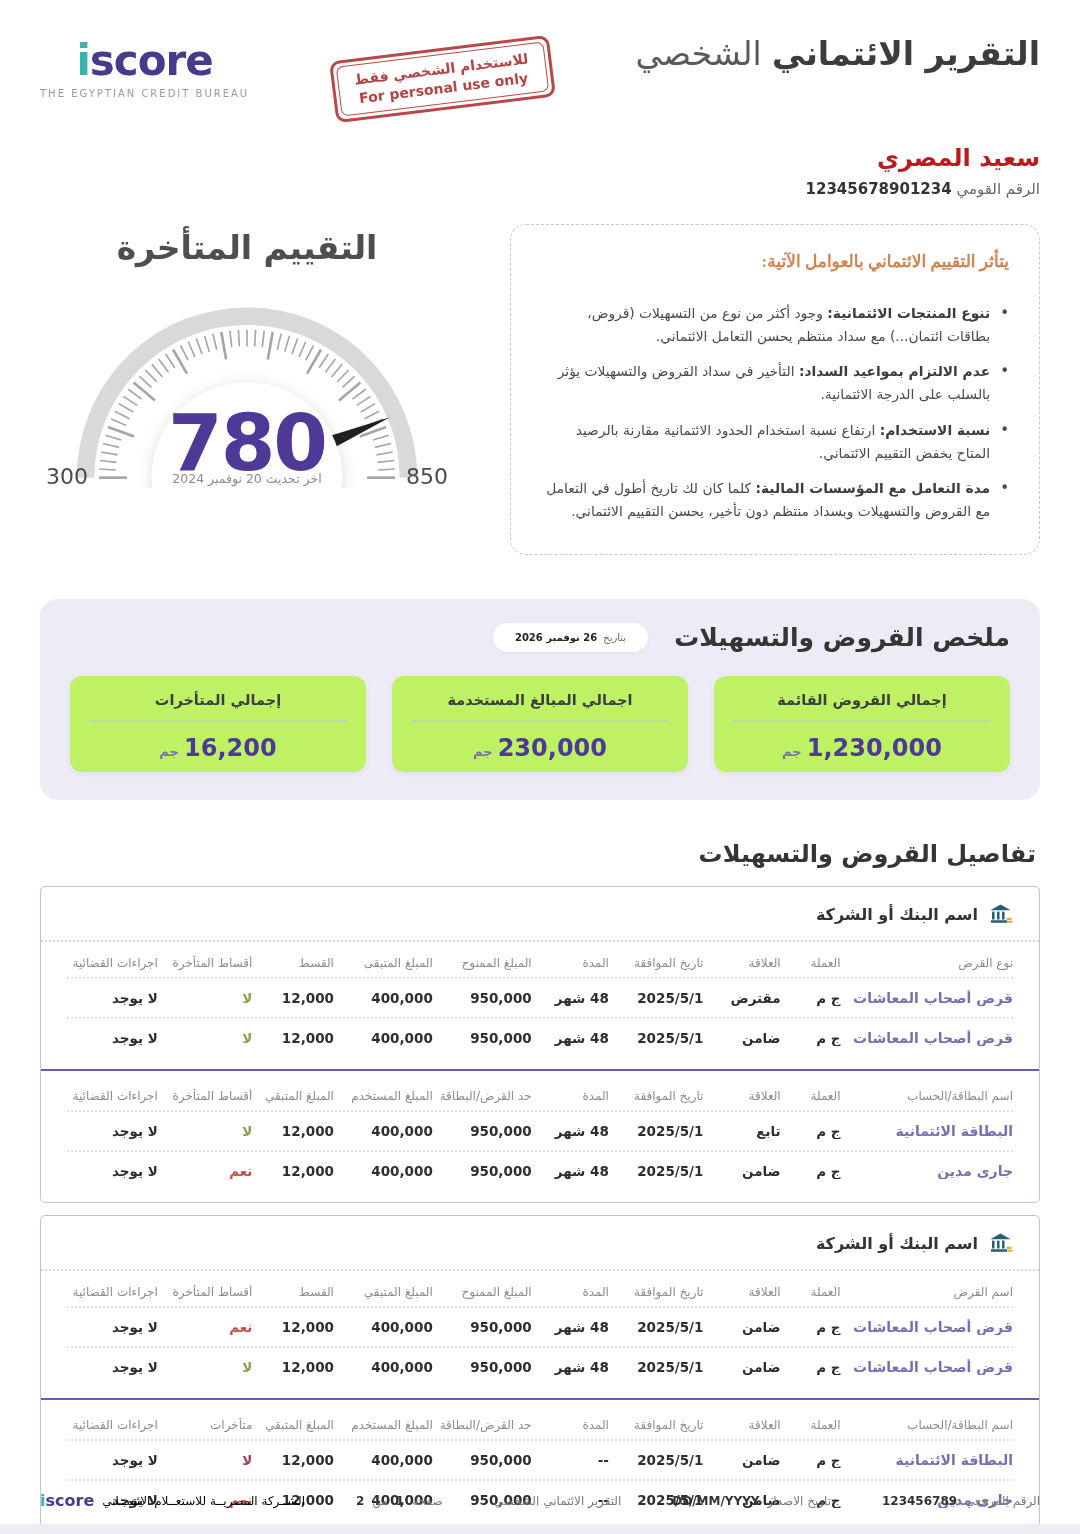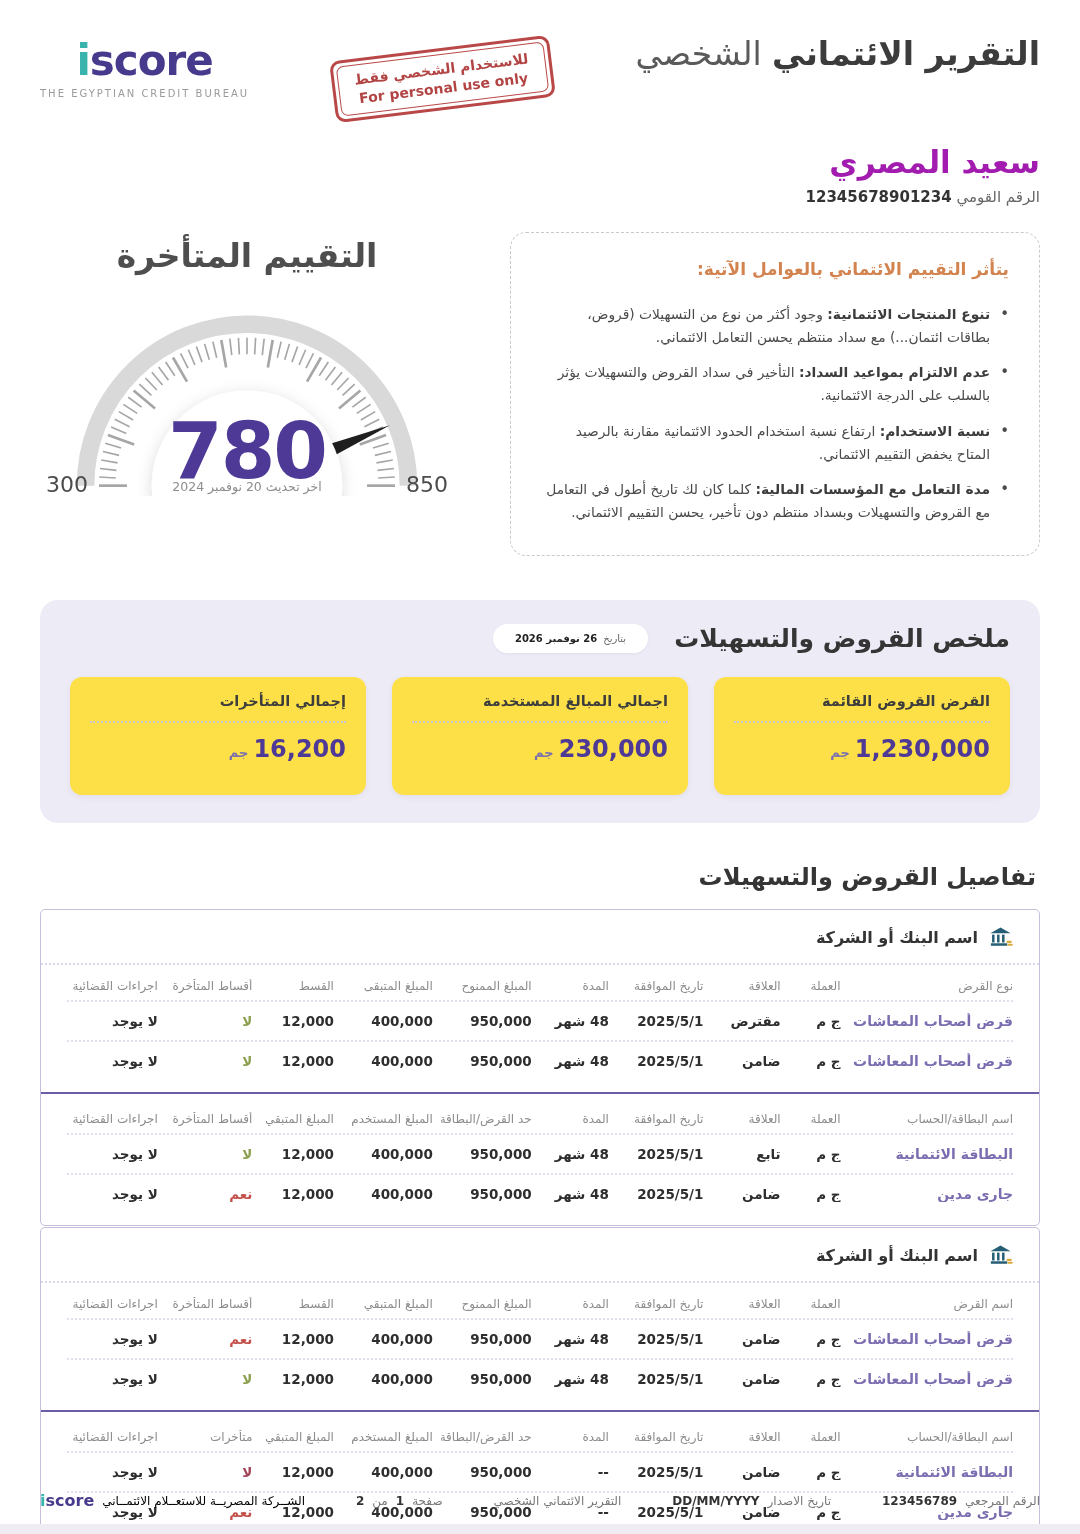--- a/index.html
+++ b/index.html
@@ -16,58 +16,58 @@
     padding:3px; margin-top:14px; opacity:.9; }
   .stamp-inner { border:1.5px solid #b23434; border-radius:7px; padding:5px 16px; text-align:center; }
   .stamp-inner div { color:#ab3030; font-weight:700; font-size:14px; line-height:1.35; }
   .logo { text-align:center; margin-top:6px; }
   .logo .word { font-size:42px; font-weight:800; color:#463a8c; letter-spacing:-1px; line-height:1; }
   .logo .word .i { color:#38b4ac; }
   .logo .tag { font-size:10px; letter-spacing:2px; color:#9a9a9a; margin-top:6px; }
 
   
   .person { margin-top:34px; text-align:right; }
-  .pname { font-size:31px; font-weight:700; color:#a21caf; }
+  .pname { font-size:24px; font-weight:700; color:#b91c1c; }
   .pid { margin-top:8px; font-size:15px; color:#666; }
   .pid b { color:#333; font-weight:700; letter-spacing:1px; }
 
   
   .score-row { display:flex; margin-top:26px; gap:56px; }
   .factors-box { width:540px; border:1.6px dashed #c9c9c9; border-radius:16px; padding:26px 30px 18px; }
-  .factors-title { color:#d2834f; font-weight:700; font-size:17px; margin-bottom:24px; }
+  .factors-title { color:#d2834f; font-weight:700; font-size:17px; margin-bottom:30px;font-family:Liberation Serif, serif; }
   .factor { display:flex; gap:10px; margin-bottom:13px; font-size:13.8px; line-height:1.65; color:#4a4a4a; }
   .factor .bullet { color:#4a4a4a; font-size:15px; line-height:1.5; }
   .factor b { color:#3c3c3c; font-weight:700; }
   .gauge-col { width:414px; text-align:center; }
   .gauge-title { font-size:33px; font-weight:700; color:#4e4e4e; margin:4px 0 14px; }
   .gauge-wrap { position:relative; }
   .gauge-wrap svg { width:414px; height:207px; display:block; }
   .score-text { font-size:76px; font-weight:700; fill:#4e3a96; letter-spacing:-2px; }
   .gauge-foot { display:flex; justify-content:space-between; align-items:flex-end; margin-top:-24px; padding:0 6px; }
   .gauge-foot .limit { font-size:22px; color:#4b4b4b; }
   .gauge-foot .updated { font-size:12.5px; color:#8d8d8d; padding-bottom:3px; }
 
   
   .summary { margin-top:44px; background:#edebf6; border-radius:18px; padding:24px 30px 28px; }
   .sum-head { display:flex; align-items:center; gap:26px; }
   .sum-title { font-size:25px; font-weight:800; color:#353535; }
   .date-pill { background:#fff; border-radius:24px; padding:9px 22px; font-size:10px; color:#666;
     box-shadow:0 1px 3px rgba(60,50,110,.06); }
   .date-pill b { color:#222; font-weight:700; margin-inline-start:6px; }
   .sum-cards { display:flex; gap:26px; margin-top:24px; }
-  .sumcard { flex:1; background:#fde047; border-radius:12px; padding:16px 20px 32px; 
+  .sumcard { flex:1; background:#bef264; border-radius:12px; padding:16px 20px 10px; text-align:center;
     box-shadow:0 2px 6px rgba(60,50,110,.06); }
   .sc-label { font-size:14.5px; font-weight:600; color:#3d3d3d; }
   .sc-dots { border-top:2.5px dotted #c9c4da; margin:12px 0 12px; }
   .sc-value b { font-size:24px; font-weight:800; color:#4e3a96; }
   .sc-value .unit { font-size:13px; color:#7a6fae; font-weight:600; }
 
   
   .details-title { margin:40px 4px 18px; font-size:24px; font-weight:800; color:#353535; }
-  .dcard { border:1.6px solid #c6bedb; border-radius:5px; margin-bottom:1px; overflow:hidden; background:#fff; }
+  .dcard { border:1.6px solid #c6bedb; border-radius:5px; margin-bottom:12px; overflow:hidden; background:#fff; }
   .dcard-head { display:flex; align-items:center; gap:10px; padding:15px 26px 13px;
     border-bottom:2px dotted #ddd8e8; }
   .bank-icon svg { width:25px; height:25px; display:block; }
   .bank-name { font-size:16px; font-weight:700; color:#333; }
   .dtable { padding:6px 26px 12px; }
   .dtable + .dtable { border-top:2px solid #6c5ca8; padding-top:10px; }
   .thead, .trow { display:grid; grid-template-columns:1.9fr .6fr .8fr 1fr .8fr 1.05fr 1.05fr .85fr 1fr 1.05fr;
     column-gap:8px; align-items:center; }
   .thead { padding:8px 0 7px; font-size:12px; color:#8c8c8c; border-bottom:2px dotted #e2deee; }
   .trow { padding:11px 0; font-size:13.5px; }
@@ -223,21 +223,21 @@
 
   <section class="summary">
     <div class="sum-head">
       <h2 class="sum-title">ملخص القروض والتسهيلات</h2>
       <div class="date-pill">
         <span>بتاريخ</span><b>26 نوفمبر 2026</b>
       </div>
     </div>
     <div class="sum-cards">
   <div class="sumcard">
-    <div class="sc-label">القرض القروض القائمة</div>
+    <div class="sc-label">إجمالي القروض القائمة</div>
     <div class="sc-dots"></div>
     <div class="sc-value"><b>1,230,000</b> <span class="unit">جم</span></div>
   </div>
 
   <div class="sumcard">
     <div class="sc-label">اجمالي المبالغ المستخدمة</div>
     <div class="sc-dots"></div>
     <div class="sc-value"><b>230,000</b> <span class="unit">جم</span></div>
   </div>
 

